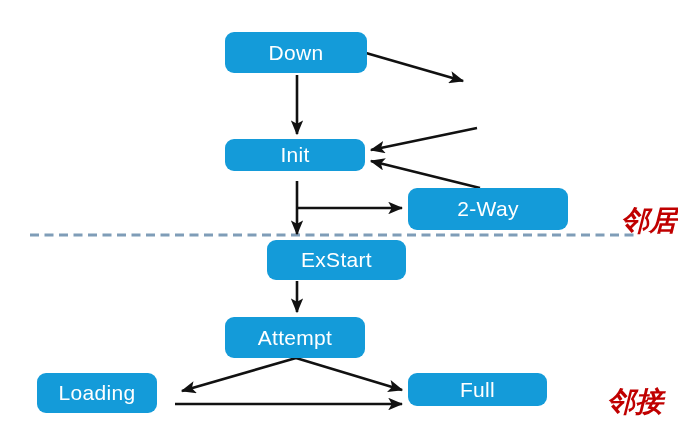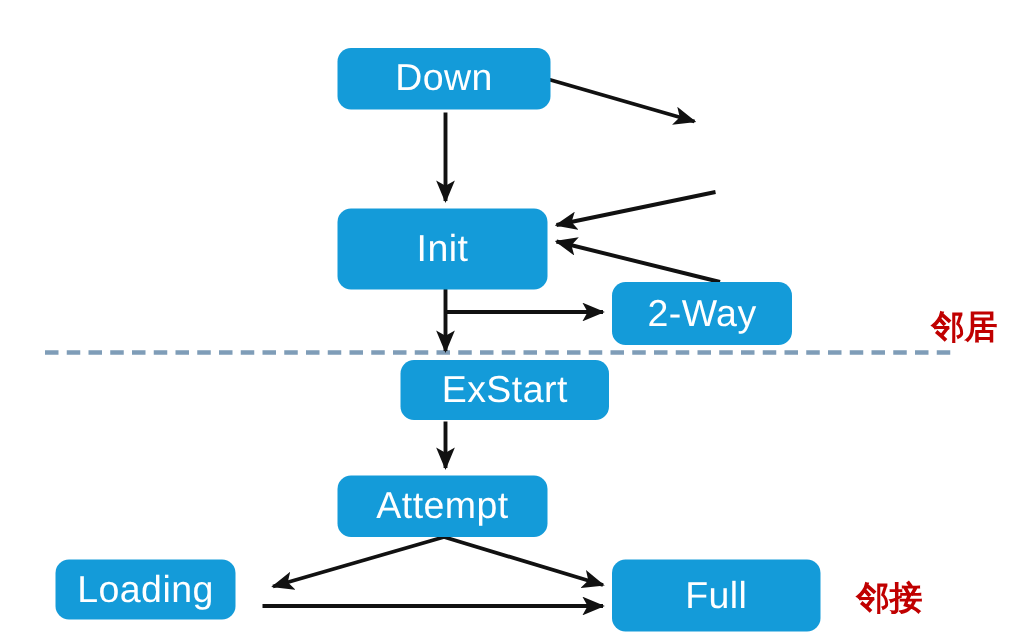--- a/index.html
+++ b/index.html
@@ -26,43 +26,44 @@
     width: 678px; height: 428px;
   }
   .node {
     position: absolute;
     background: var(--node-fill);
     color: var(--node-text);
     border-radius: 9px;
     display: flex;
     align-items: center;
     justify-content: center;
-    font-size: 25px;
+    font-size: 21px;
     font-weight: 400;
     letter-spacing: 0.3px;
     white-space: nowrap;
   }
   .pos-down     { left: 225px; top: 32px;  width: 142px; height: 41px; }
   .pos-attempt  { left: 408px; top: 86px;  width: 141px; height: 41px; }
-  .pos-init     { left: 225px; top: 139px; width: 140px; height: 54px; }
-  .pos-2way     { left: 408px; top: 188px; width: 120px; height: 42px; }
+  .pos-init     { left: 225px; top: 139px; width: 140px; height: 32px; }
+  .pos-2way     { left: 408px; top: 188px; width: 160px; height: 42px; }
   .pos-exstart  { left: 223px; top: 240px; width: 139px; height: 40px; margin-left: 44px; }
   .pos-exchange { left: 225px; top: 317px; width: 140px; height: 41px; }
   .pos-loading  { left: 37px;  top: 373px; width: 120px; height: 40px; }
-  .pos-full     { left: 408px; top: 373px; width: 139px; height: 48px; }
+  .pos-full     { left: 408px; top: 373px; width: 139px; height: 33px; }
   .region-label {
     position: absolute;
     color: var(--region-label);
-    font-size: 22px;
+    font-size: 28px;
     font-weight: bold;
     line-height: 1;
     white-space: nowrap;
+    font-style: italic;
   }
   .pos-label-neighbor  { left: 621px; top: 207px; }
-  .pos-label-adjacency { left: 571px; top: 388px; }
+  .pos-label-adjacency { left: 607px; top: 388px; }
 </style>
 </head>
 <body>
 
 <div class="stage">
 
   <svg class="edges-layer" width="678" height="428" viewBox="0 0 678 428" xmlns="http://www.w3.org/2000/svg">
     <defs>
       <marker id="arrowhead" viewBox="0 0 12 10" refX="11" refY="5" markerWidth="15" markerHeight="12.5" markerUnits="userSpaceOnUse" orient="auto">
         <path d="M0,0 L12,5 L0,10 L2.8,5 Z" fill="var(--arrow)"></path>

